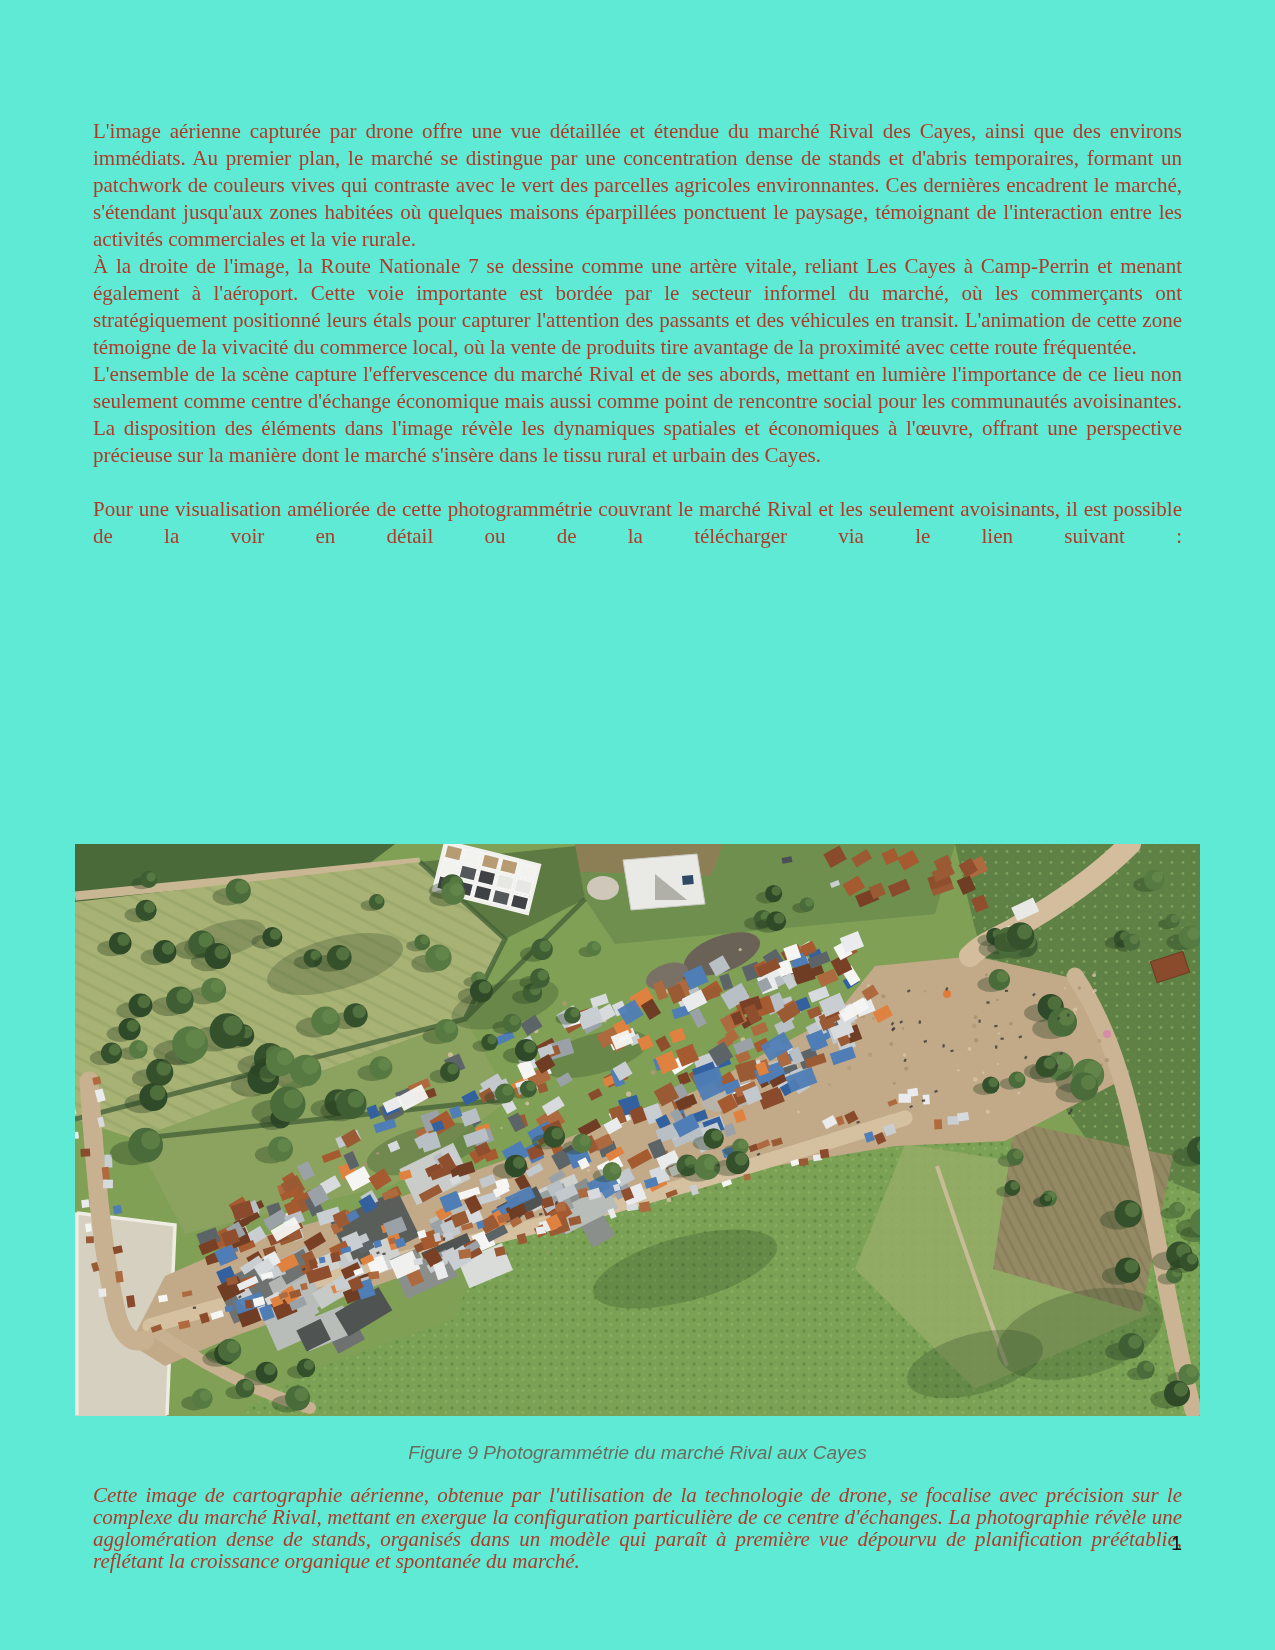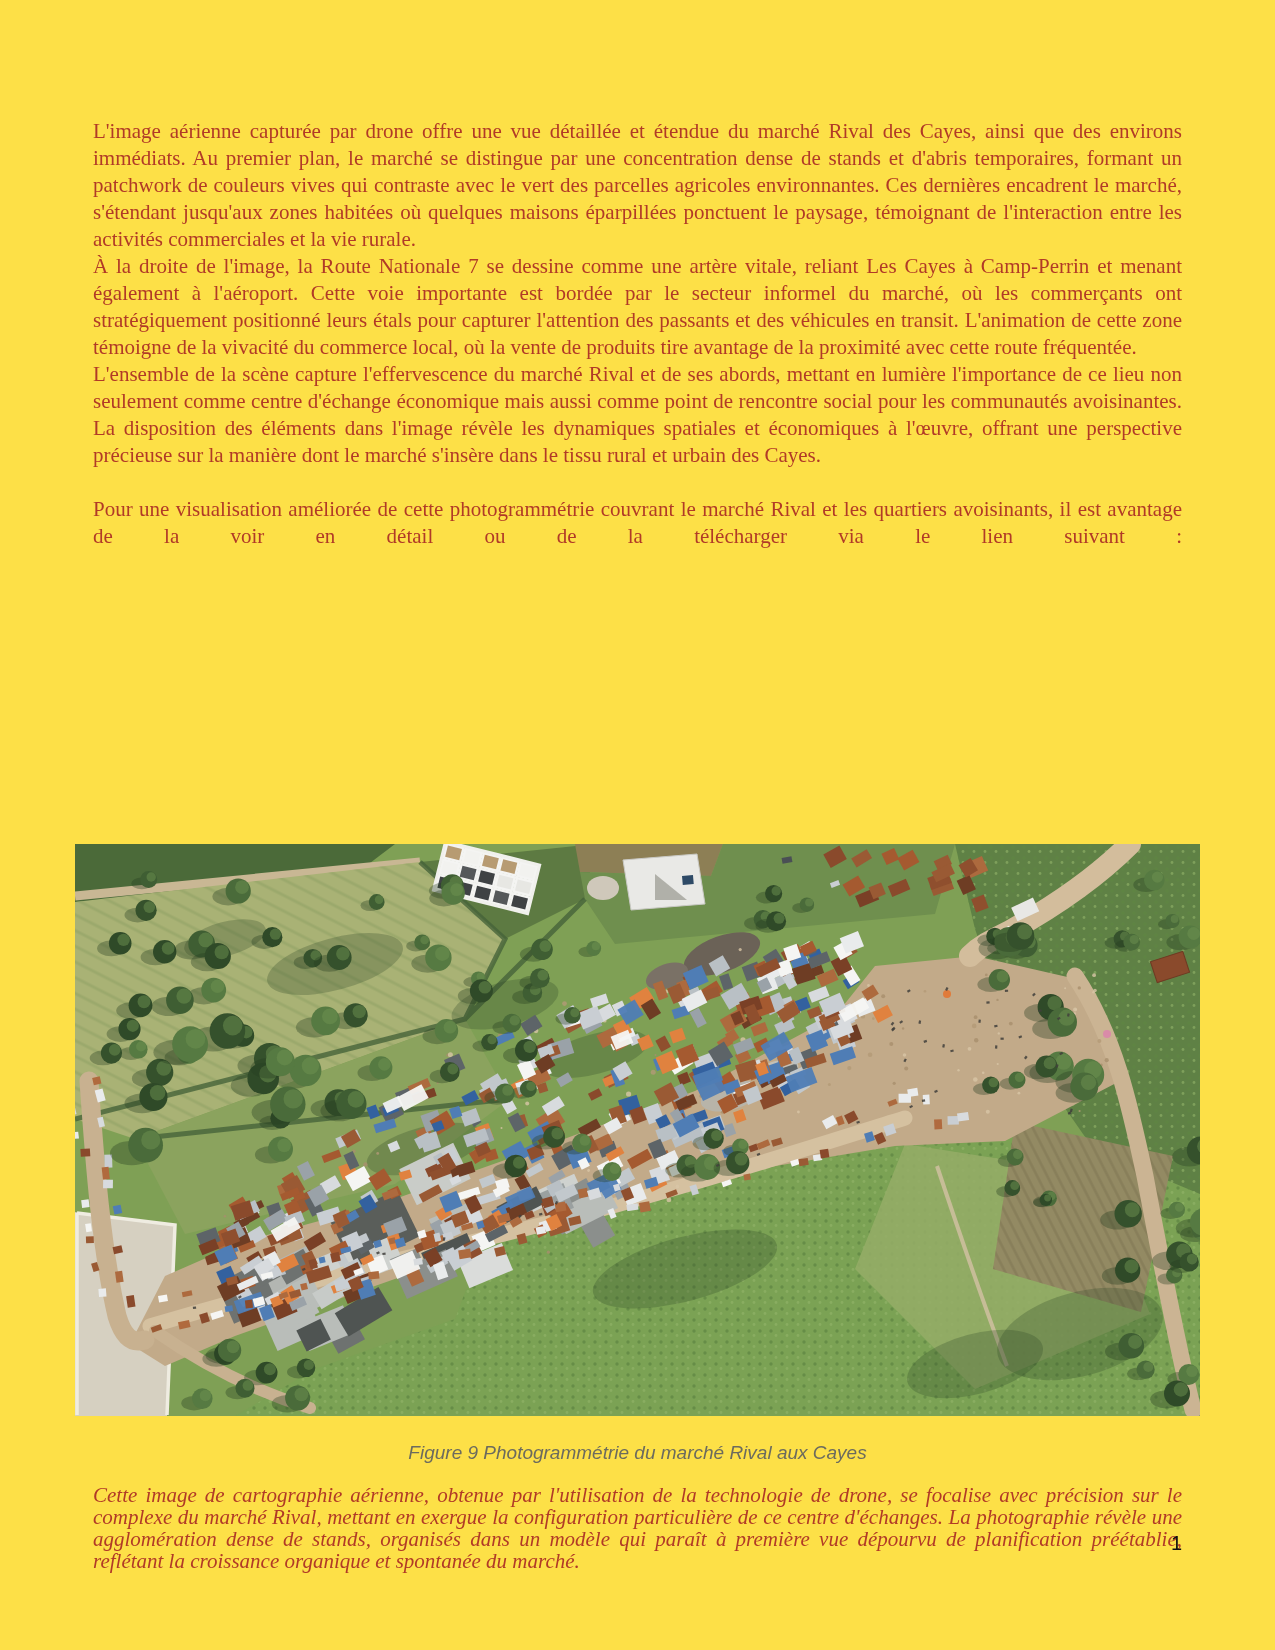--- a/index.html
+++ b/index.html
@@ -1,20 +1,20 @@
 <!DOCTYPE html>
 <html lang="fr" style="--body-color: #b13a27; --link-color: #c2562d; --caption-color: #6c6b5e;"><head>
 <meta charset="utf-8">
 <style>
   html,body{margin:0;padding:0;background:#888;}
   .page{
     position:relative;
     width:1275px;height:1650px;
     margin:0 auto;
-    background:#fde047;
+    background:#5eead4;
     font-family:"Liberation Serif","DejaVu Serif",serif;
     box-sizing:border-box;
     padding:118px 93px 0 93px;
     overflow:hidden;
   }
   .text-block{height:647px;overflow:hidden;}
   .body-par{
     margin:0;
     font-size:21px;line-height:27px;
     text-align:justify;
@@ -62,21 +62,21 @@
 <body>
 
 <div class="page">
 
   <div class="text-block">
     <p class="body-par">L'image aérienne capturée par drone offre une vue détaillée et étendue du marché Rival des Cayes, ainsi que des environs immédiats. Au premier plan, le marché se distingue par une concentration dense de stands et d'abris temporaires, formant un patchwork de couleurs vives qui contraste avec le vert des parcelles agricoles environnantes. Ces dernières encadrent le marché, s'étendant jusqu'aux zones habitées où quelques maisons éparpillées ponctuent le paysage, témoignant de l'interaction entre les activités commerciales et la vie rurale.</p>
     <p class="body-par">À la droite de l'image, la Route Nationale 7 se dessine comme une artère vitale, reliant Les Cayes à Camp-Perrin et menant également à l'aéroport. Cette voie importante est bordée par le secteur informel du marché, où les commerçants ont stratégiquement positionné leurs étals pour capturer l'attention des passants et des véhicules en transit. L'animation de cette zone témoigne de la vivacité du commerce local, où la vente de produits tire avantage de la proximité avec cette route fréquentée.</p>
     <p class="body-par">L'ensemble de la scène capture l'effervescence du marché Rival et de ses abords, mettant en lumière l'importance de ce lieu non seulement comme centre d'échange économique mais aussi comme point de rencontre social pour les communautés avoisinantes. La disposition des éléments dans l'image révèle les dynamiques spatiales et économiques à l'œuvre, offrant une perspective précieuse sur la manière dont le marché s'insère dans le tissu rural et urbain des Cayes.</p>
     <div class="spacer-par"></div>
     <div class="body-par">
-      <div class="p4-intro">Pour une visualisation améliorée de cette photogrammétrie couvrant le marché Rival et les quartiers avoisinants, il est avantage de la voir en détail ou de la télécharger via le lien suivant :</div>
+      <div class="p4-intro">Pour une visualisation améliorée de cette photogrammétrie couvrant le marché Rival et les seulement avoisinants, il est possible de la voir en détail ou de la télécharger via le lien suivant :</div>
     </div>
   </div>
 
   <figure class="photo">
     <svg id="aerial-scene" width="1125" height="572" viewBox="0 0 1125 572" preserveAspectRatio="none" xmlns="http://www.w3.org/2000/svg">
       <defs>
         <pattern id="rows" width="14" height="14" patternUnits="userSpaceOnUse" patternTransform="rotate(27)">
           <line x1="0" y1="7" x2="14" y2="7" stroke="#8ea063" stroke-width="3" opacity="0.5"></line>
         </pattern>
         <pattern id="veg" width="11" height="11" patternUnits="userSpaceOnUse">

